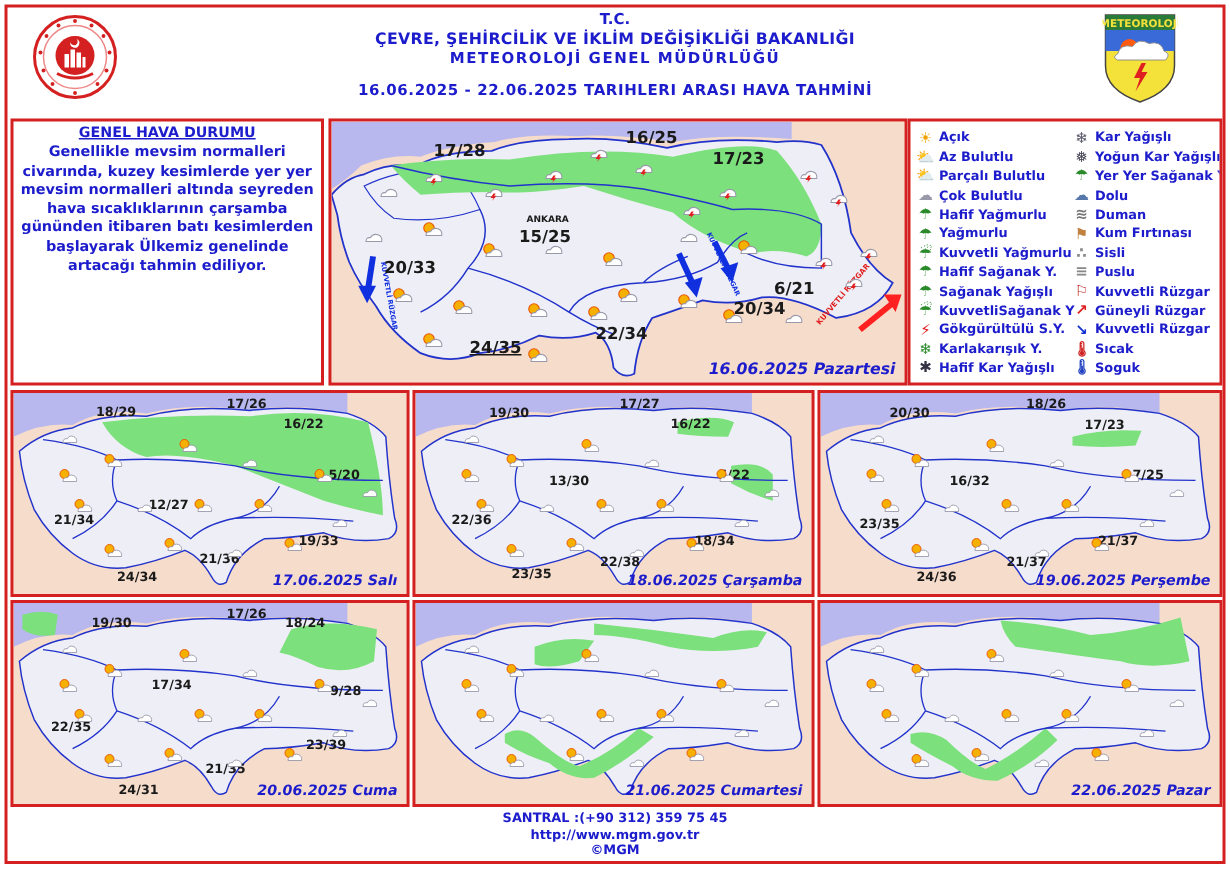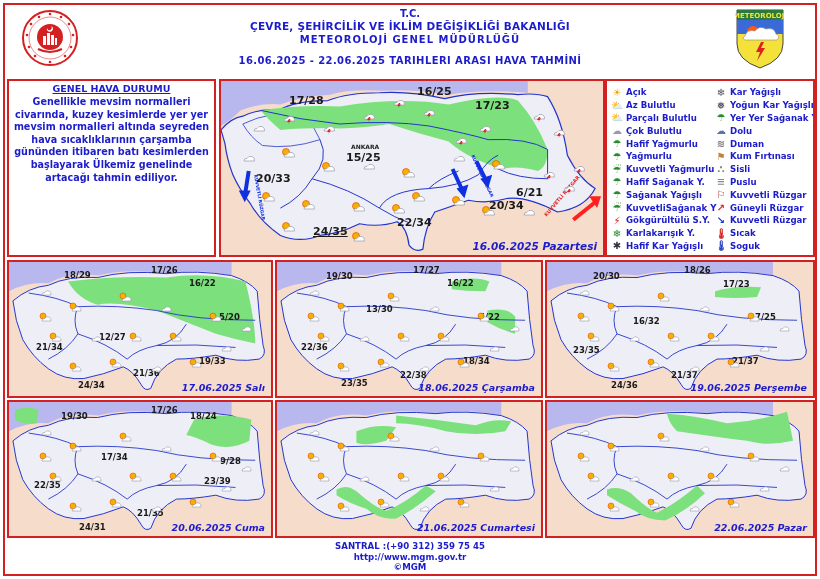--- a/index.html
+++ b/index.html
@@ -449,21 +449,21 @@
   <svg class="map-svg" viewBox="0 0 266 138" preserveAspectRatio="none">
     <rect width="266" height="138" fill="#f6dccb"></rect>
     <path d="M0 0 H226 V14 Q190 6 160 12 Q120 6 90 14 Q60 10 40 22 Q20 20 0 30Z" fill="#b8b8ee"></path>
     <path d="M4 40 Q20 26 40 24 Q60 14 90 16 Q120 8 160 12 Q190 8 226 14 Q244 20 252 30 Q254 60 258 86 Q262 96 254 100 Q230 104 210 96 Q186 100 170 100 Q150 110 144 130 Q138 134 134 126 Q126 112 116 108 Q96 116 76 120 Q56 122 40 110 Q24 98 14 80 Q6 60 4 40Z" fill="#eeeef6" stroke="#2233cc" stroke-width="1"></path>
     <path d="M176 20 Q200 14 214 20 L210 30 Q190 30 176 28Z M212 50 Q232 46 240 56 L240 74 Q226 70 212 62Z" fill="#7ce07c"></path>
     <path d="M20 32 Q50 36 70 46 Q64 60 70 74 Q60 90 40 100 M70 46 Q110 44 150 50 Q190 60 250 60 M70 74 Q100 84 120 100 Q130 90 150 86 Q170 82 180 64 M150 86 Q190 84 230 88" fill="none" stroke="#2233cc" stroke-width="0.9"></path>
   </svg>
     <div class="temp" style="left:49px;top:9px;">19/30</div>
     <div class="temp" style="left:136px;top:3px;">17/27</div>
     <div class="temp" style="left:170px;top:16px;">16/22</div>
-    <div class="temp" style="left:89px;top:42px;">13/30</div>
+    <div class="temp" style="left:89px;top:54px;">13/30</div>
     <div class="temp" style="left:202px;top:50px;">5/22</div>
     <div class="temp" style="left:24px;top:80px;">22/36</div>
     <div class="temp" style="left:186px;top:94px;">18/34</div>
     <div class="temp" style="left:123px;top:108px;">22/38</div>
     <div class="temp" style="left:64px;top:116px;">23/35</div>
     <div class="date-label">18.06.2025 Çarşamba</div>
     <svg class="wx" viewBox="0 0 13 11" style="left: 30px; top: 24px;">
       <path d="M3 9 Q3 6 6 6.5 Q7 4 10 5 Q12.5 6 12 9Z" fill="#fff" stroke="#99a" stroke-width="0.6"></path>
     </svg>
     <svg class="wx" viewBox="0 0 13 11" style="left: 60px; top: 40px;">
@@ -606,21 +606,21 @@
     <path d="M4 40 Q20 26 40 24 Q60 14 90 16 Q120 8 160 12 Q190 8 226 14 Q244 20 252 30 Q254 60 258 86 Q262 96 254 100 Q230 104 210 96 Q186 100 170 100 Q150 110 144 130 Q138 134 134 126 Q126 112 116 108 Q96 116 76 120 Q56 122 40 110 Q24 98 14 80 Q6 60 4 40Z" fill="#eeeef6" stroke="#2233cc" stroke-width="1"></path>
     <path d="M6 8 Q20 4 30 8 L28 22 Q14 24 6 18Z M188 18 Q214 10 246 18 L244 40 Q226 50 206 44 Q190 36 180 34Z" fill="#7ce07c"></path>
     <path d="M20 32 Q50 36 70 46 Q64 60 70 74 Q60 90 40 100 M70 46 Q110 44 150 50 Q190 60 250 60 M70 74 Q100 84 120 100 Q130 90 150 86 Q170 82 180 64 M150 86 Q190 84 230 88" fill="none" stroke="#2233cc" stroke-width="0.9"></path>
   </svg>
     <div class="temp" style="left:52px;top:9px;">19/30</div>
     <div class="temp" style="left:142px;top:3px;">17/26</div>
     <div class="temp" style="left:181px;top:9px;">18/24</div>
     <div class="temp" style="left:92px;top:50px;">17/34</div>
     <div class="temp" style="left:211px;top:54px;">9/28</div>
     <div class="temp" style="left:25px;top:78px;">22/35</div>
-    <div class="temp" style="left:195px;top:74px;">23/39</div>
+    <div class="temp" style="left:195px;top:90px;">23/39</div>
     <div class="temp" style="left:128px;top:106px;">21/35</div>
     <div class="temp" style="left:70px;top:120px;">24/31</div>
     <div class="date-label">20.06.2025 Cuma</div>
     <svg class="wx" viewBox="0 0 13 11" style="left: 30px; top: 24px;">
       <path d="M3 9 Q3 6 6 6.5 Q7 4 10 5 Q12.5 6 12 9Z" fill="#fff" stroke="#99a" stroke-width="0.6"></path>
     </svg>
     <svg class="wx" viewBox="0 0 13 11" style="left: 60px; top: 40px;">
       <circle cx="4" cy="4" r="3" fill="#f5b000" stroke="#e85000" stroke-width="0.6"></circle>
       <path d="M3 9 Q3 6 6 6.5 Q7 4 10 5 Q12.5 6 12 9Z" fill="#fff" stroke="#99a" stroke-width="0.6"></path>
     </svg>

